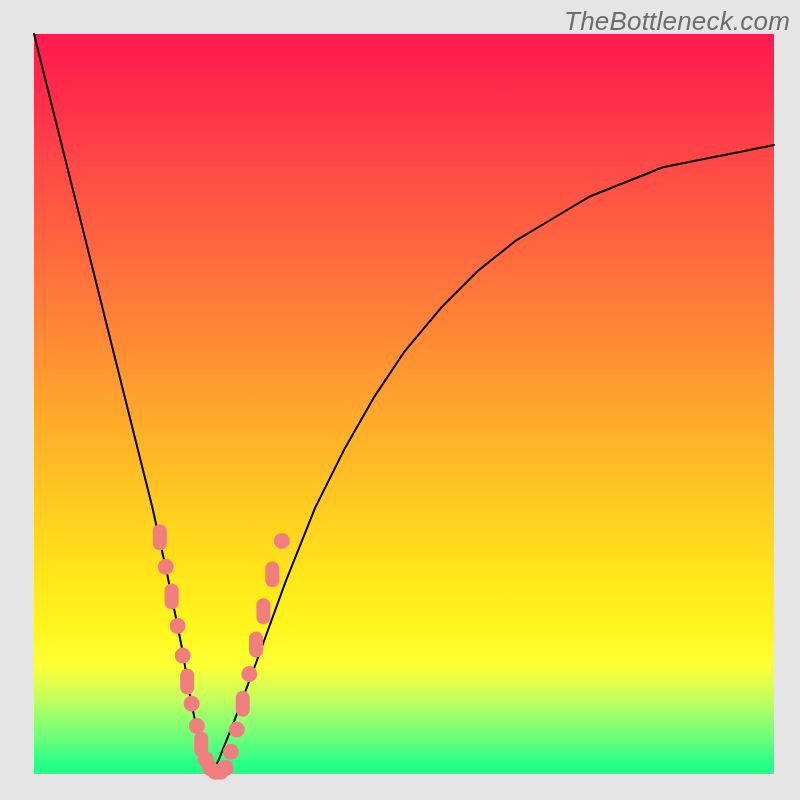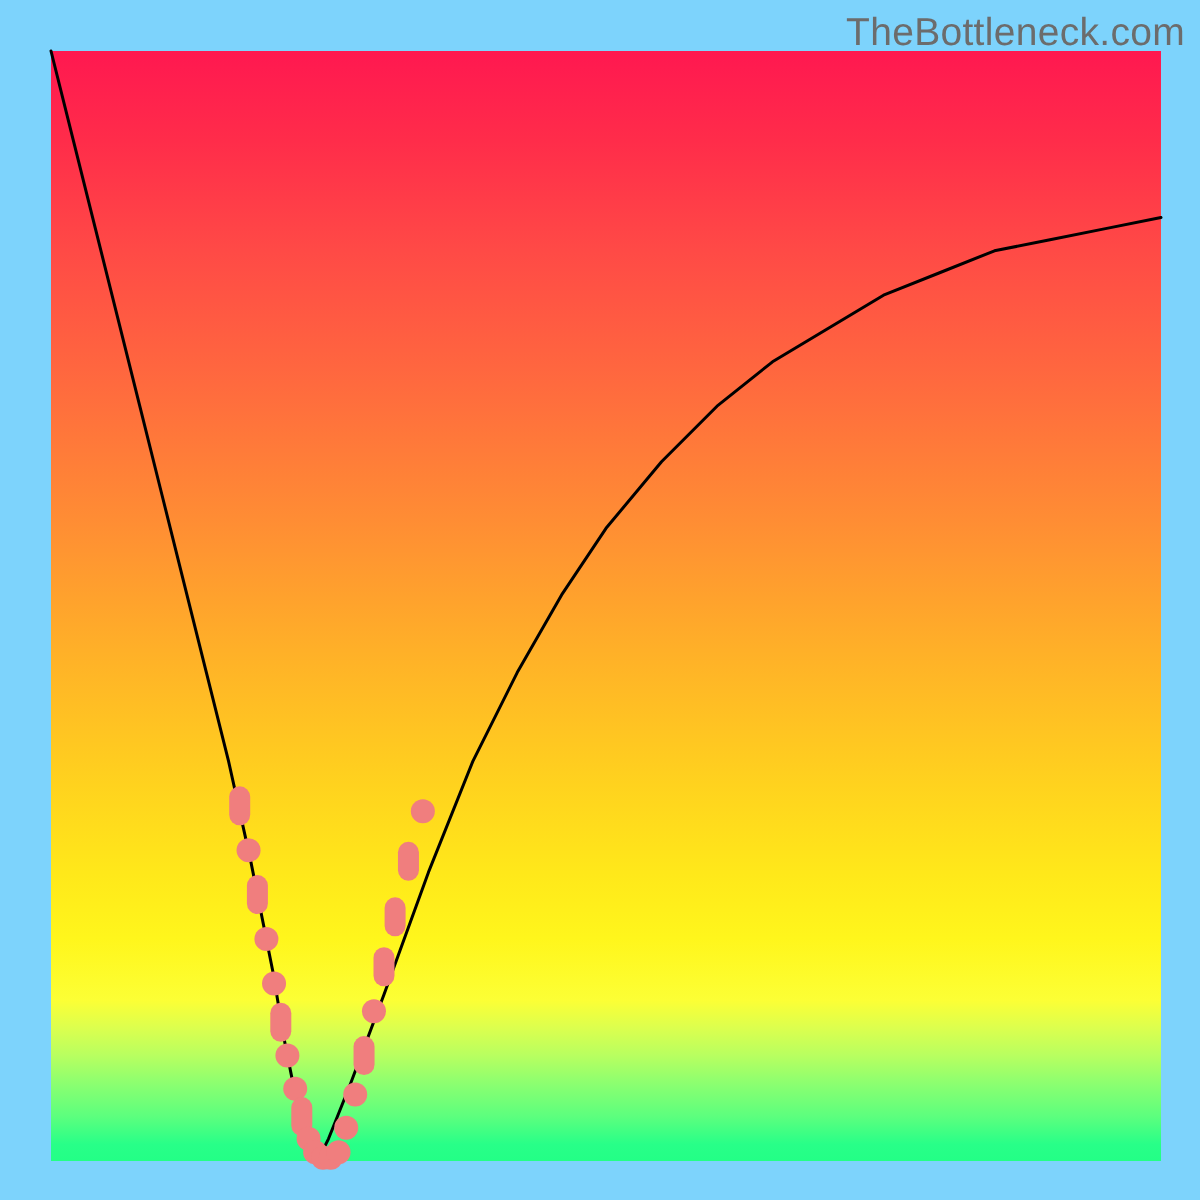--- a/index.html
+++ b/index.html
@@ -10,21 +10,22 @@
     overflow: hidden;
     background: #000;
     font-family: Arial, Helvetica, sans-serif;
   }
   .frame {
     position: absolute;
     left: 0;
     top: 0;
     width: 800px;
     height: 800px;
-    background: #7dd3fc;
+    background: #e5e5e5;
+    font-style: italic;
   }
   .plot-area {
     position: absolute;
     left: 34px;
     top: 34px;
     width: 740px;
     height: 740px;
     
     background: linear-gradient(
       to bottom,

